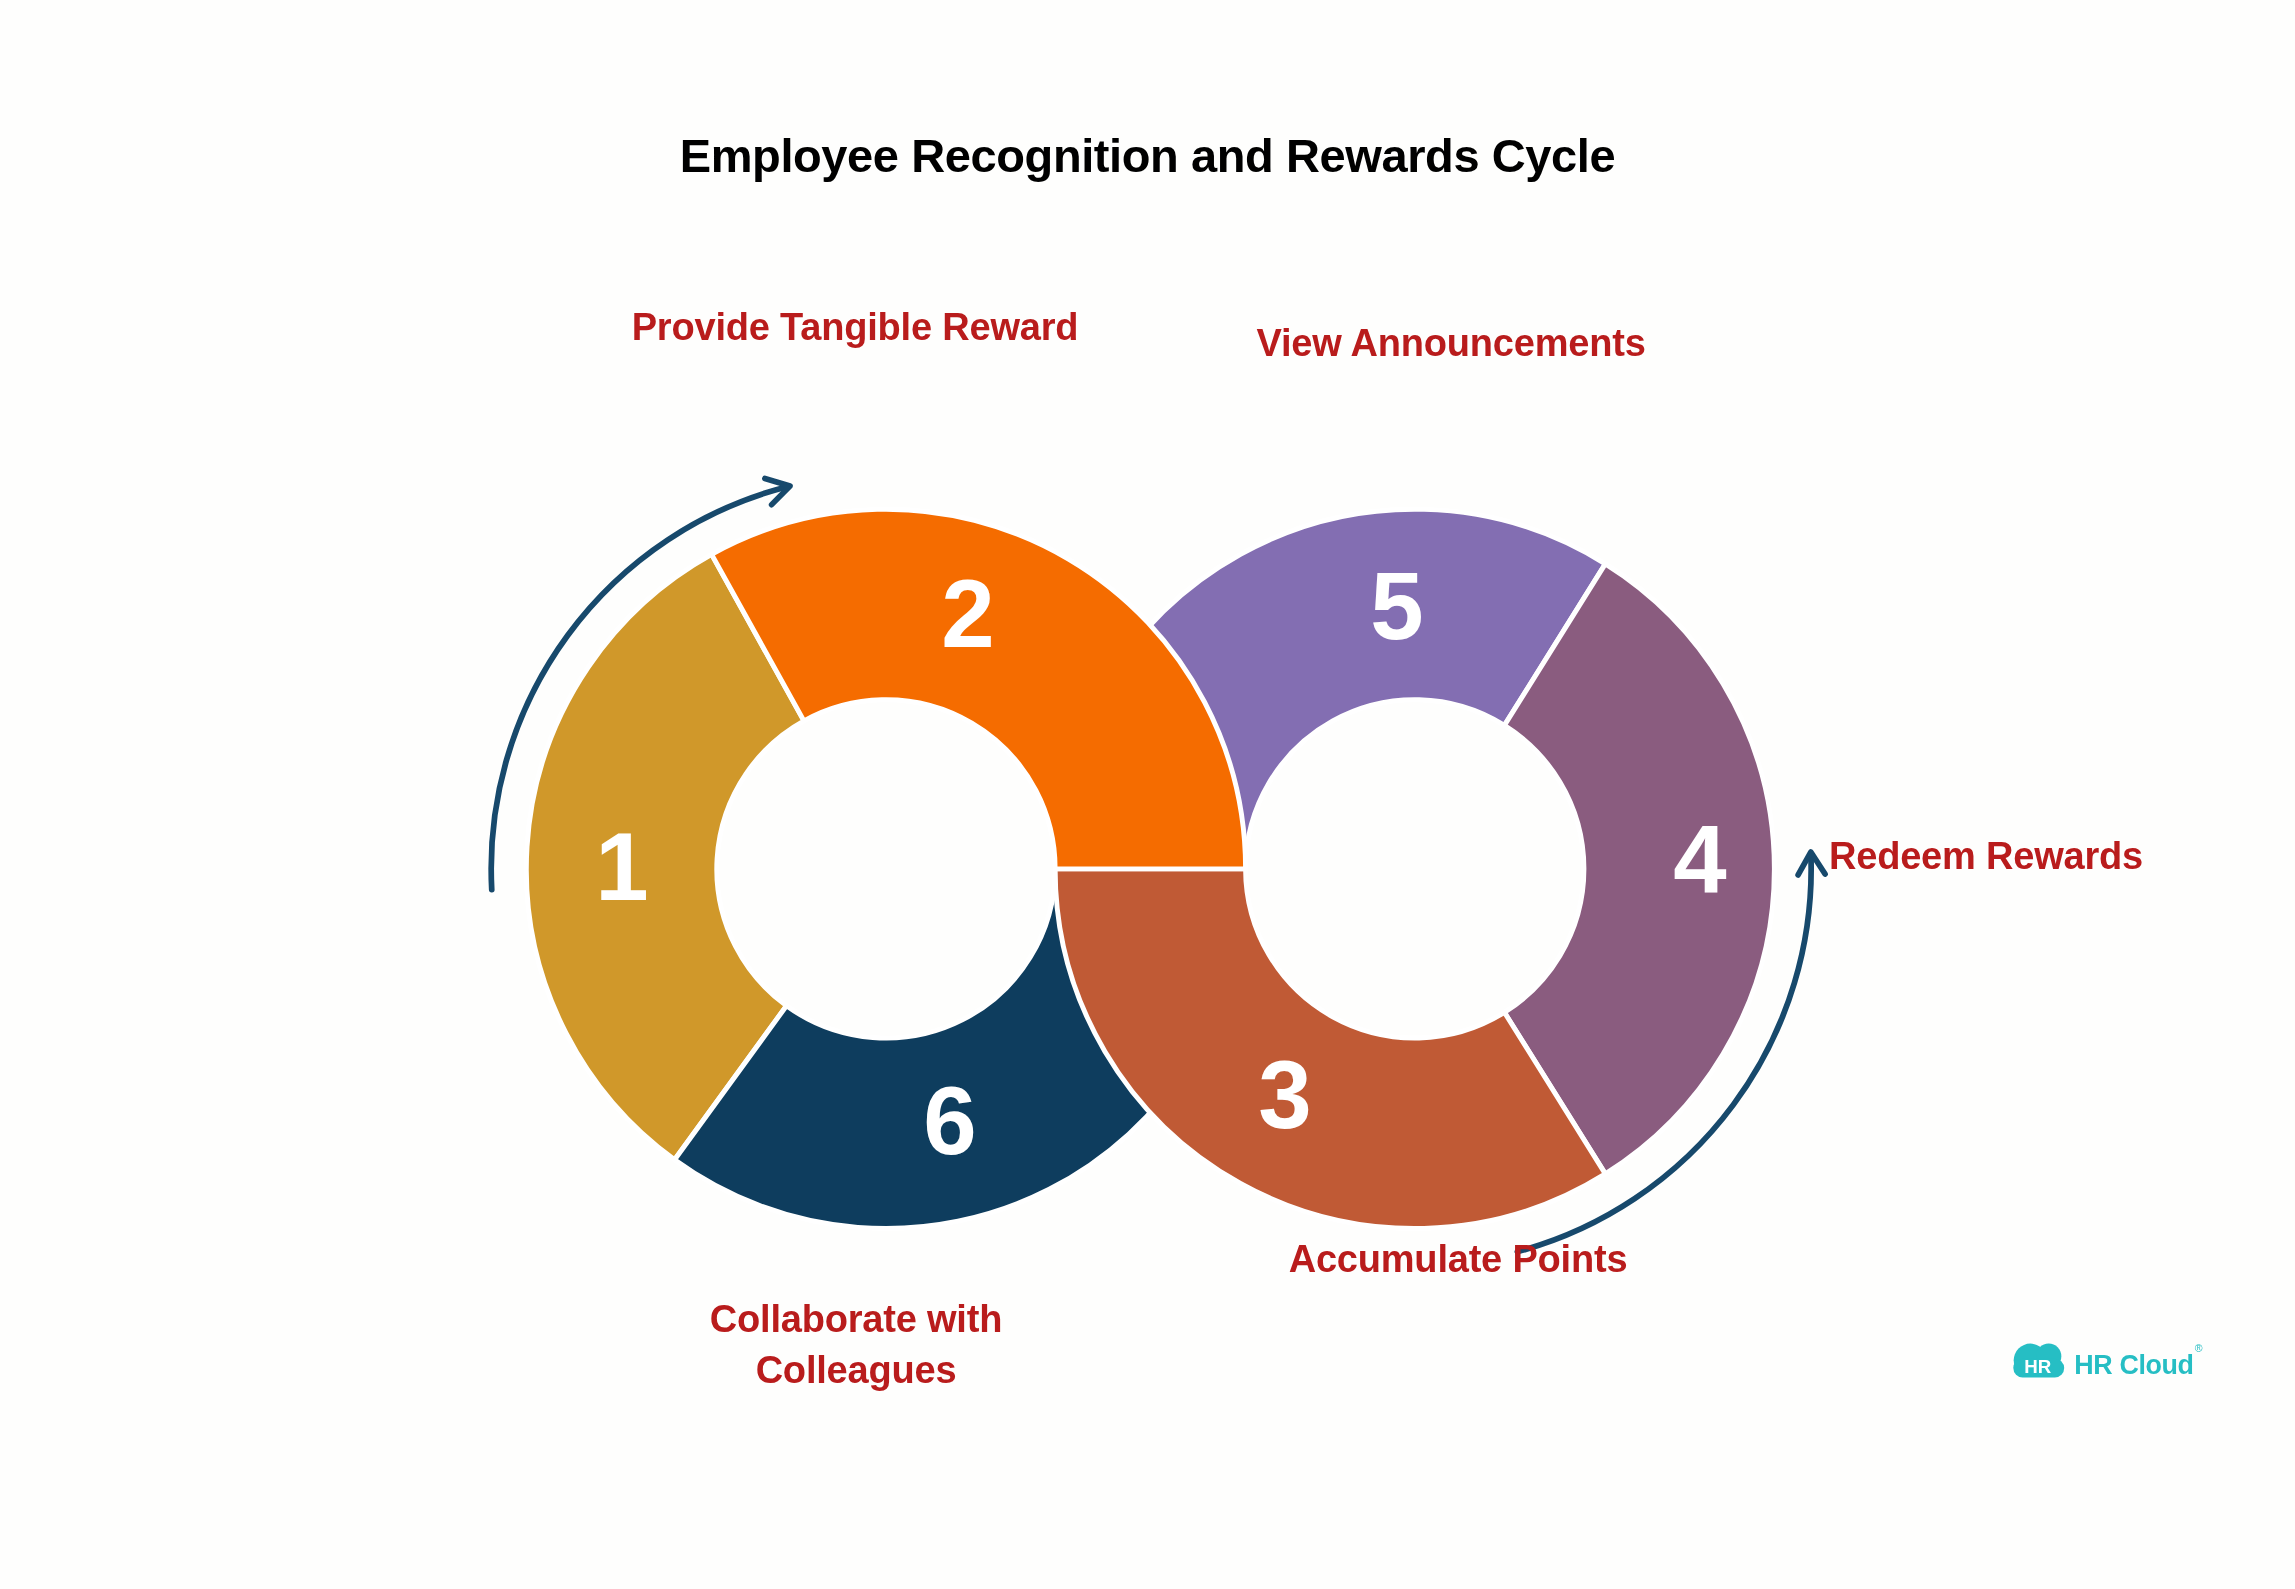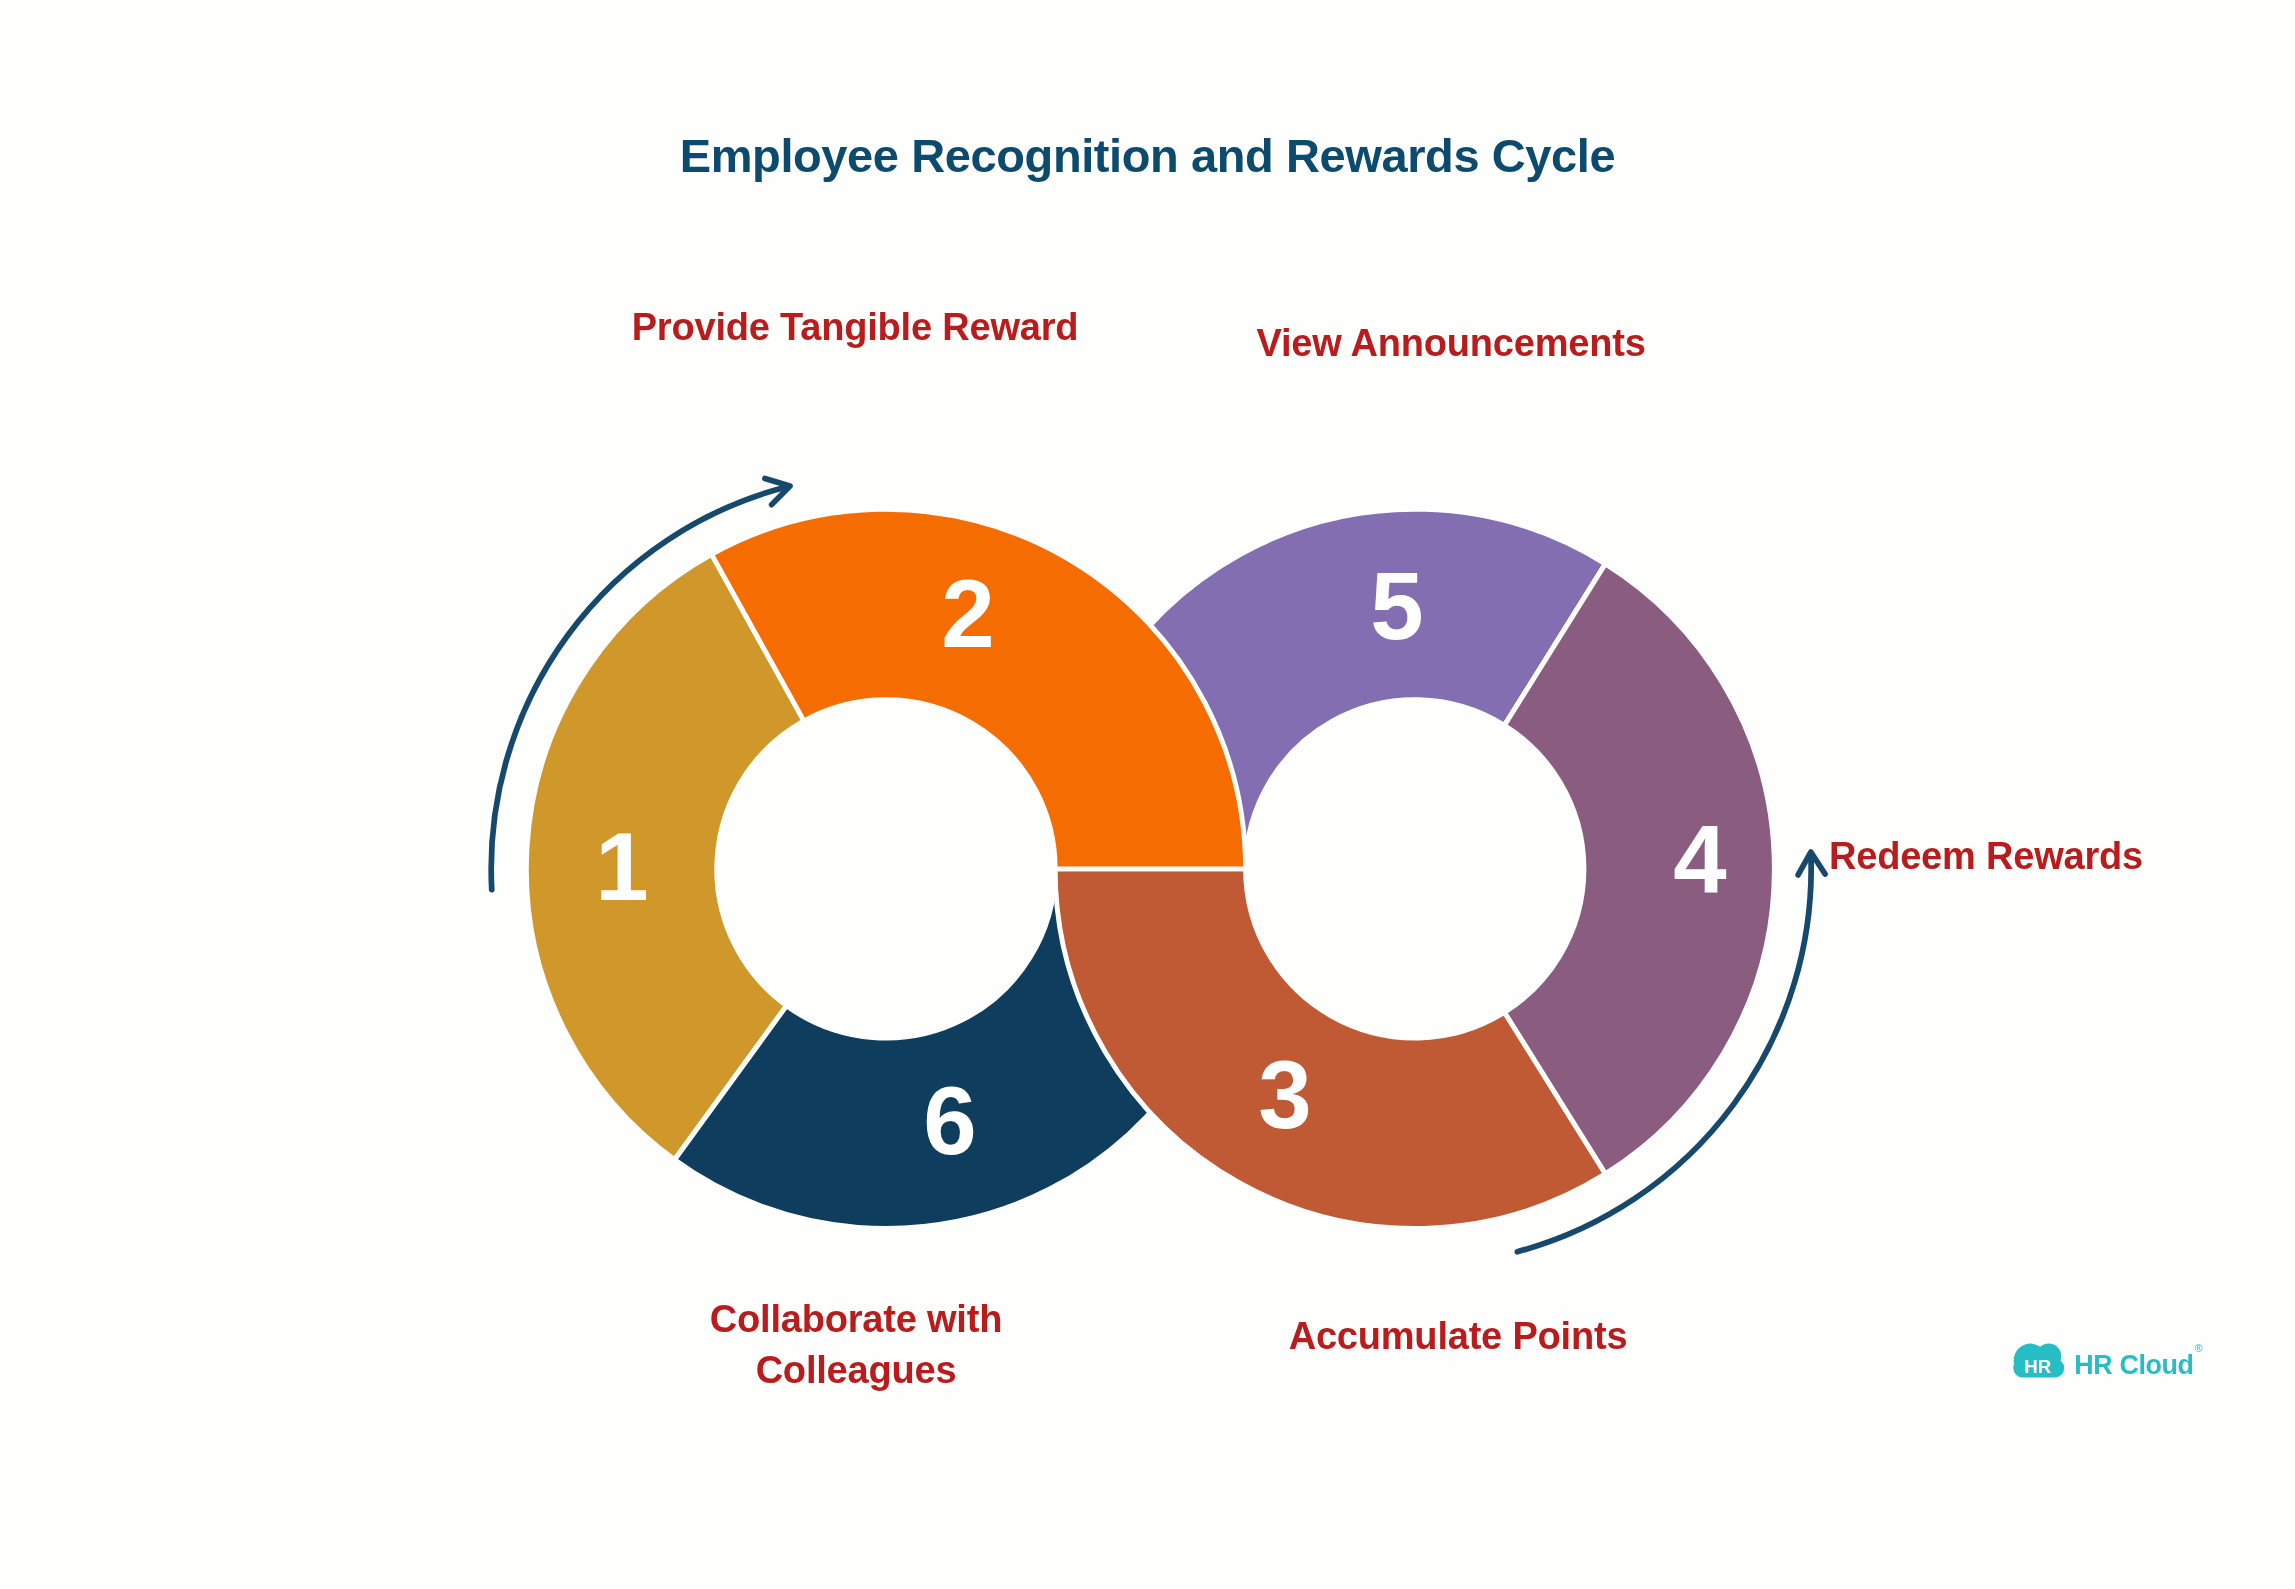--- a/index.html
+++ b/index.html
@@ -3,33 +3,33 @@
 <meta charset="utf-8">
 <style>
   html,body{margin:0;padding:0;background:#FEFEFD;}
   .canvas{
     position:relative;width:2295px;height:1589px;background:#FEFEFD;
     overflow:hidden;font-family:"Liberation Sans",sans-serif;
   }
   .diagram-svg{position:absolute;left:0;top:0;width:2295px;height:1589px;}
   .title{
     position:absolute;top:128px;left:0;width:100%;margin:0;
-    text-align:center;font-size:47px;font-weight:700;color:#0c4a6e;
+    text-align:center;font-size:47px;font-weight:700;color:#000000;
     letter-spacing:-0.4px;
   }
   .label{
     position:absolute;font-weight:700;color:#b91c1c;
     font-size:38px;line-height:51px;letter-spacing:-0.2px;
   }
   .provide{left:855px;top:302px;transform:translateX(-50%);white-space:nowrap;}
   .view{left:1451px;top:318px;transform:translateX(-50%);white-space:nowrap;}
   .send{left:139px;width:327px;top:780px;text-align:right;}
   .redeem{left:1829px;top:831px;white-space:nowrap;}
   .collaborate{left:856px;top:1294px;transform:translateX(-50%);width:376px;text-align:center;}
-  .accumulate{left:1458px;top:1311px;transform:translateX(-50%);white-space:nowrap;}
+  .accumulate{left:1458px;top:1234px;transform:translateX(-50%);white-space:nowrap;}
   .seg-num{
     position:absolute;transform:translate(-50%,-54%);
     color:#FFFFFF;font-size:96px;font-weight:700;line-height:1;
   }
   .logo{position:absolute;left:2009px;top:1331px;width:204px;height:57px;}
   .logo svg{width:204px;height:57px;display:block;}
   .logo text{font-family:"Liberation Sans",sans-serif;}
 </style>
 </head>
 <body>

